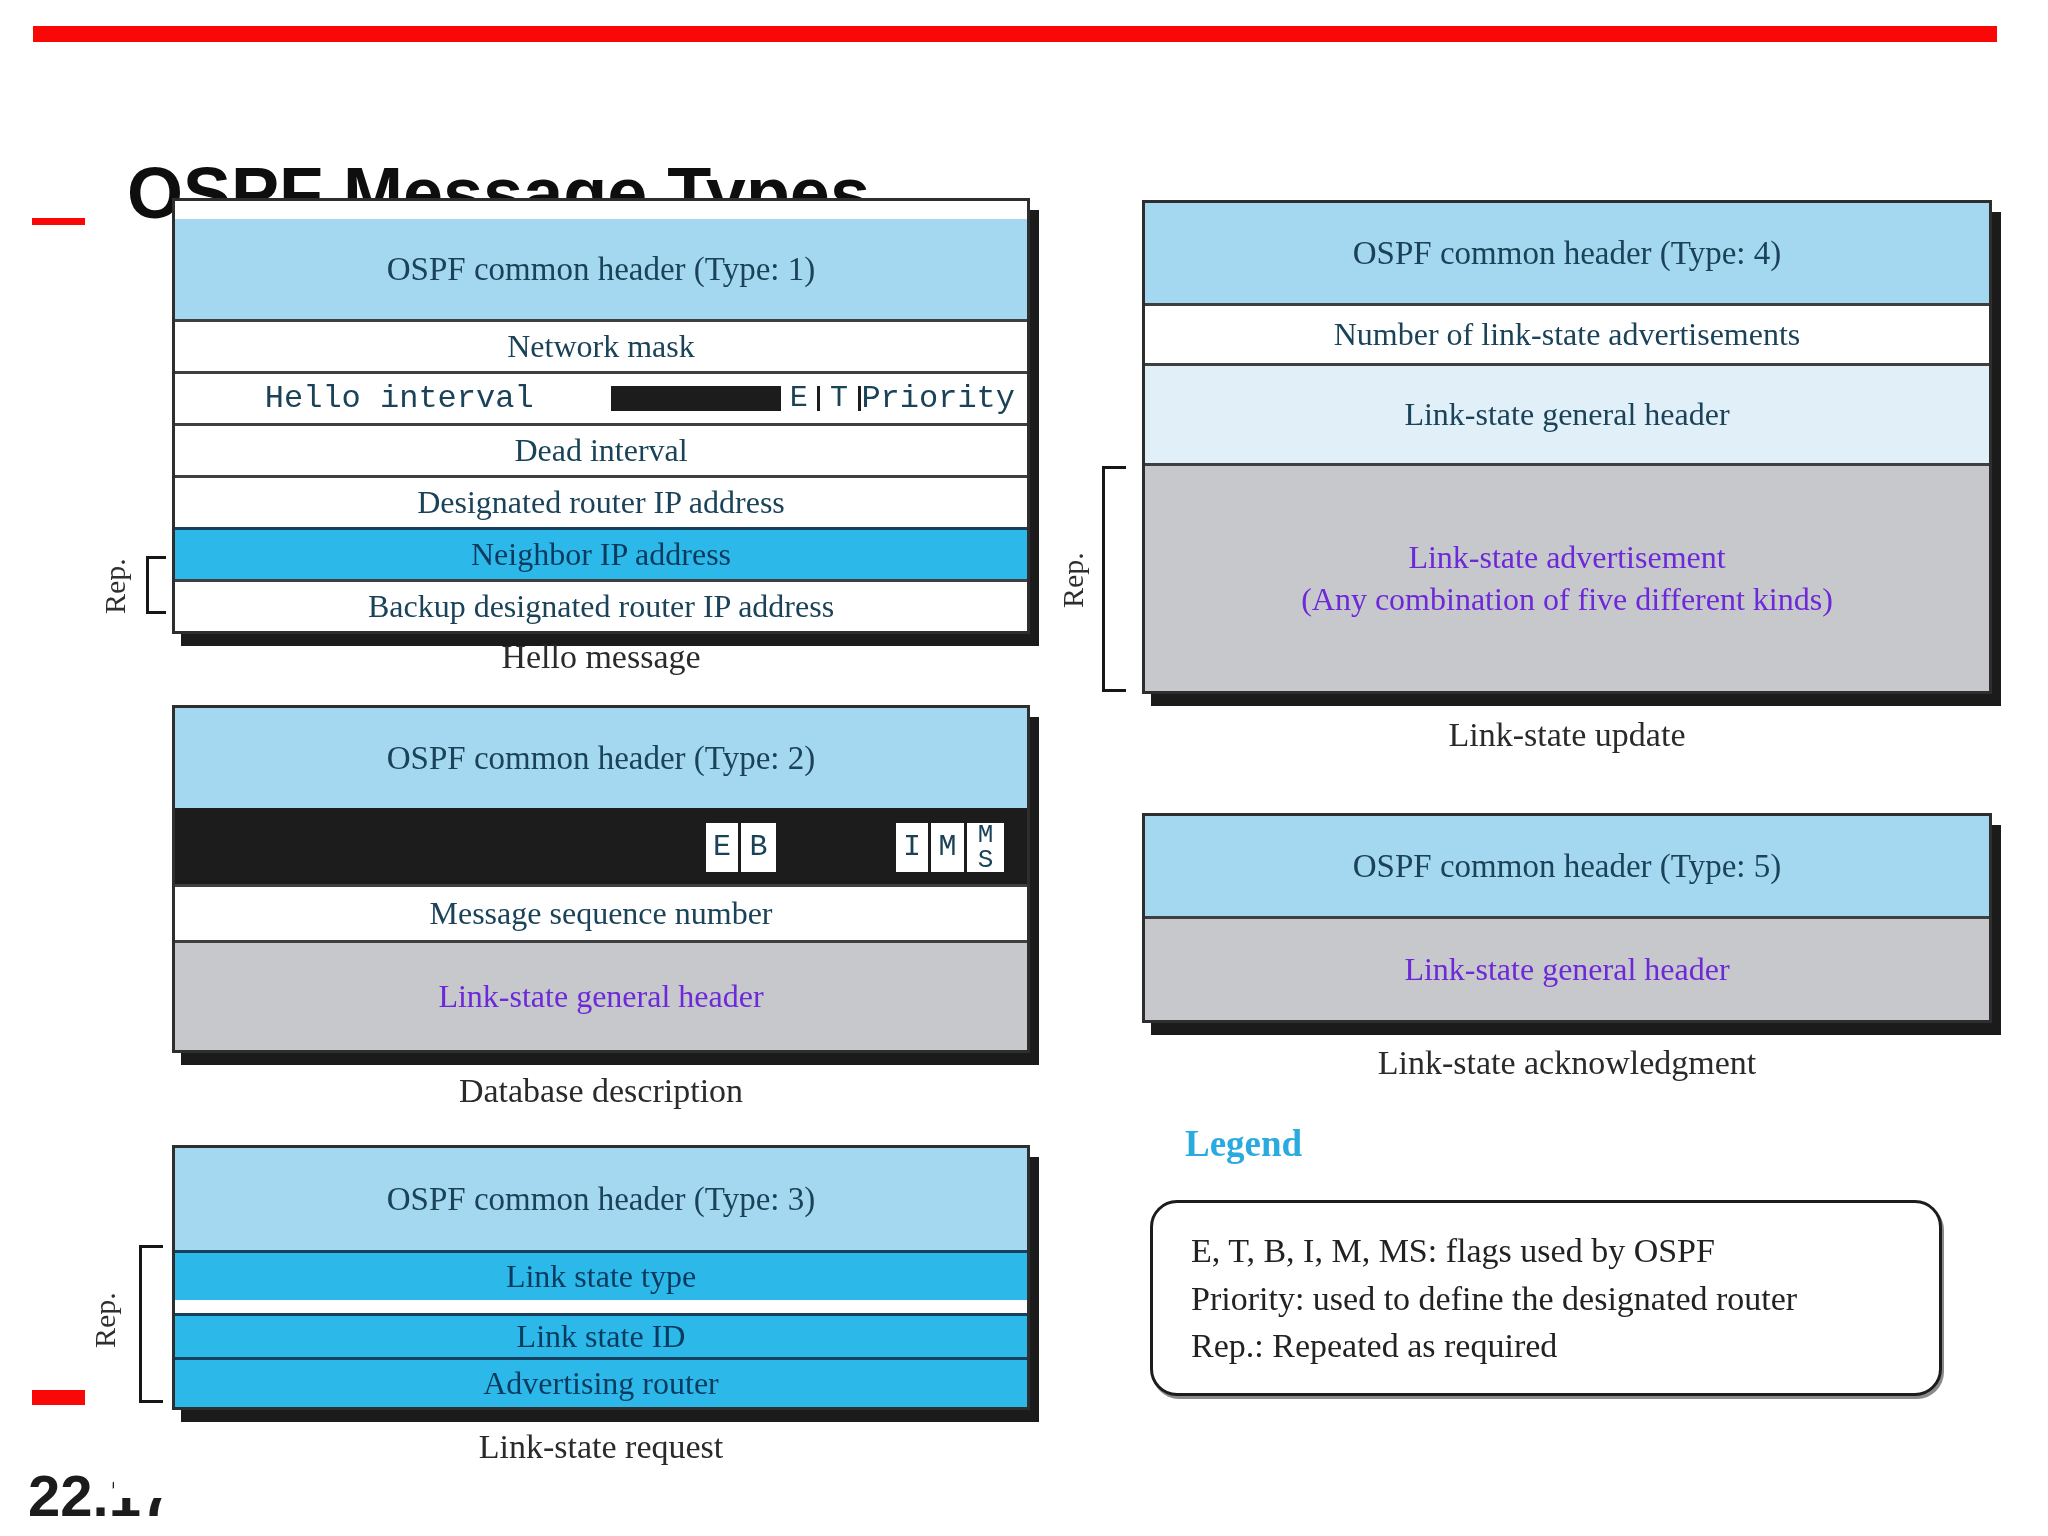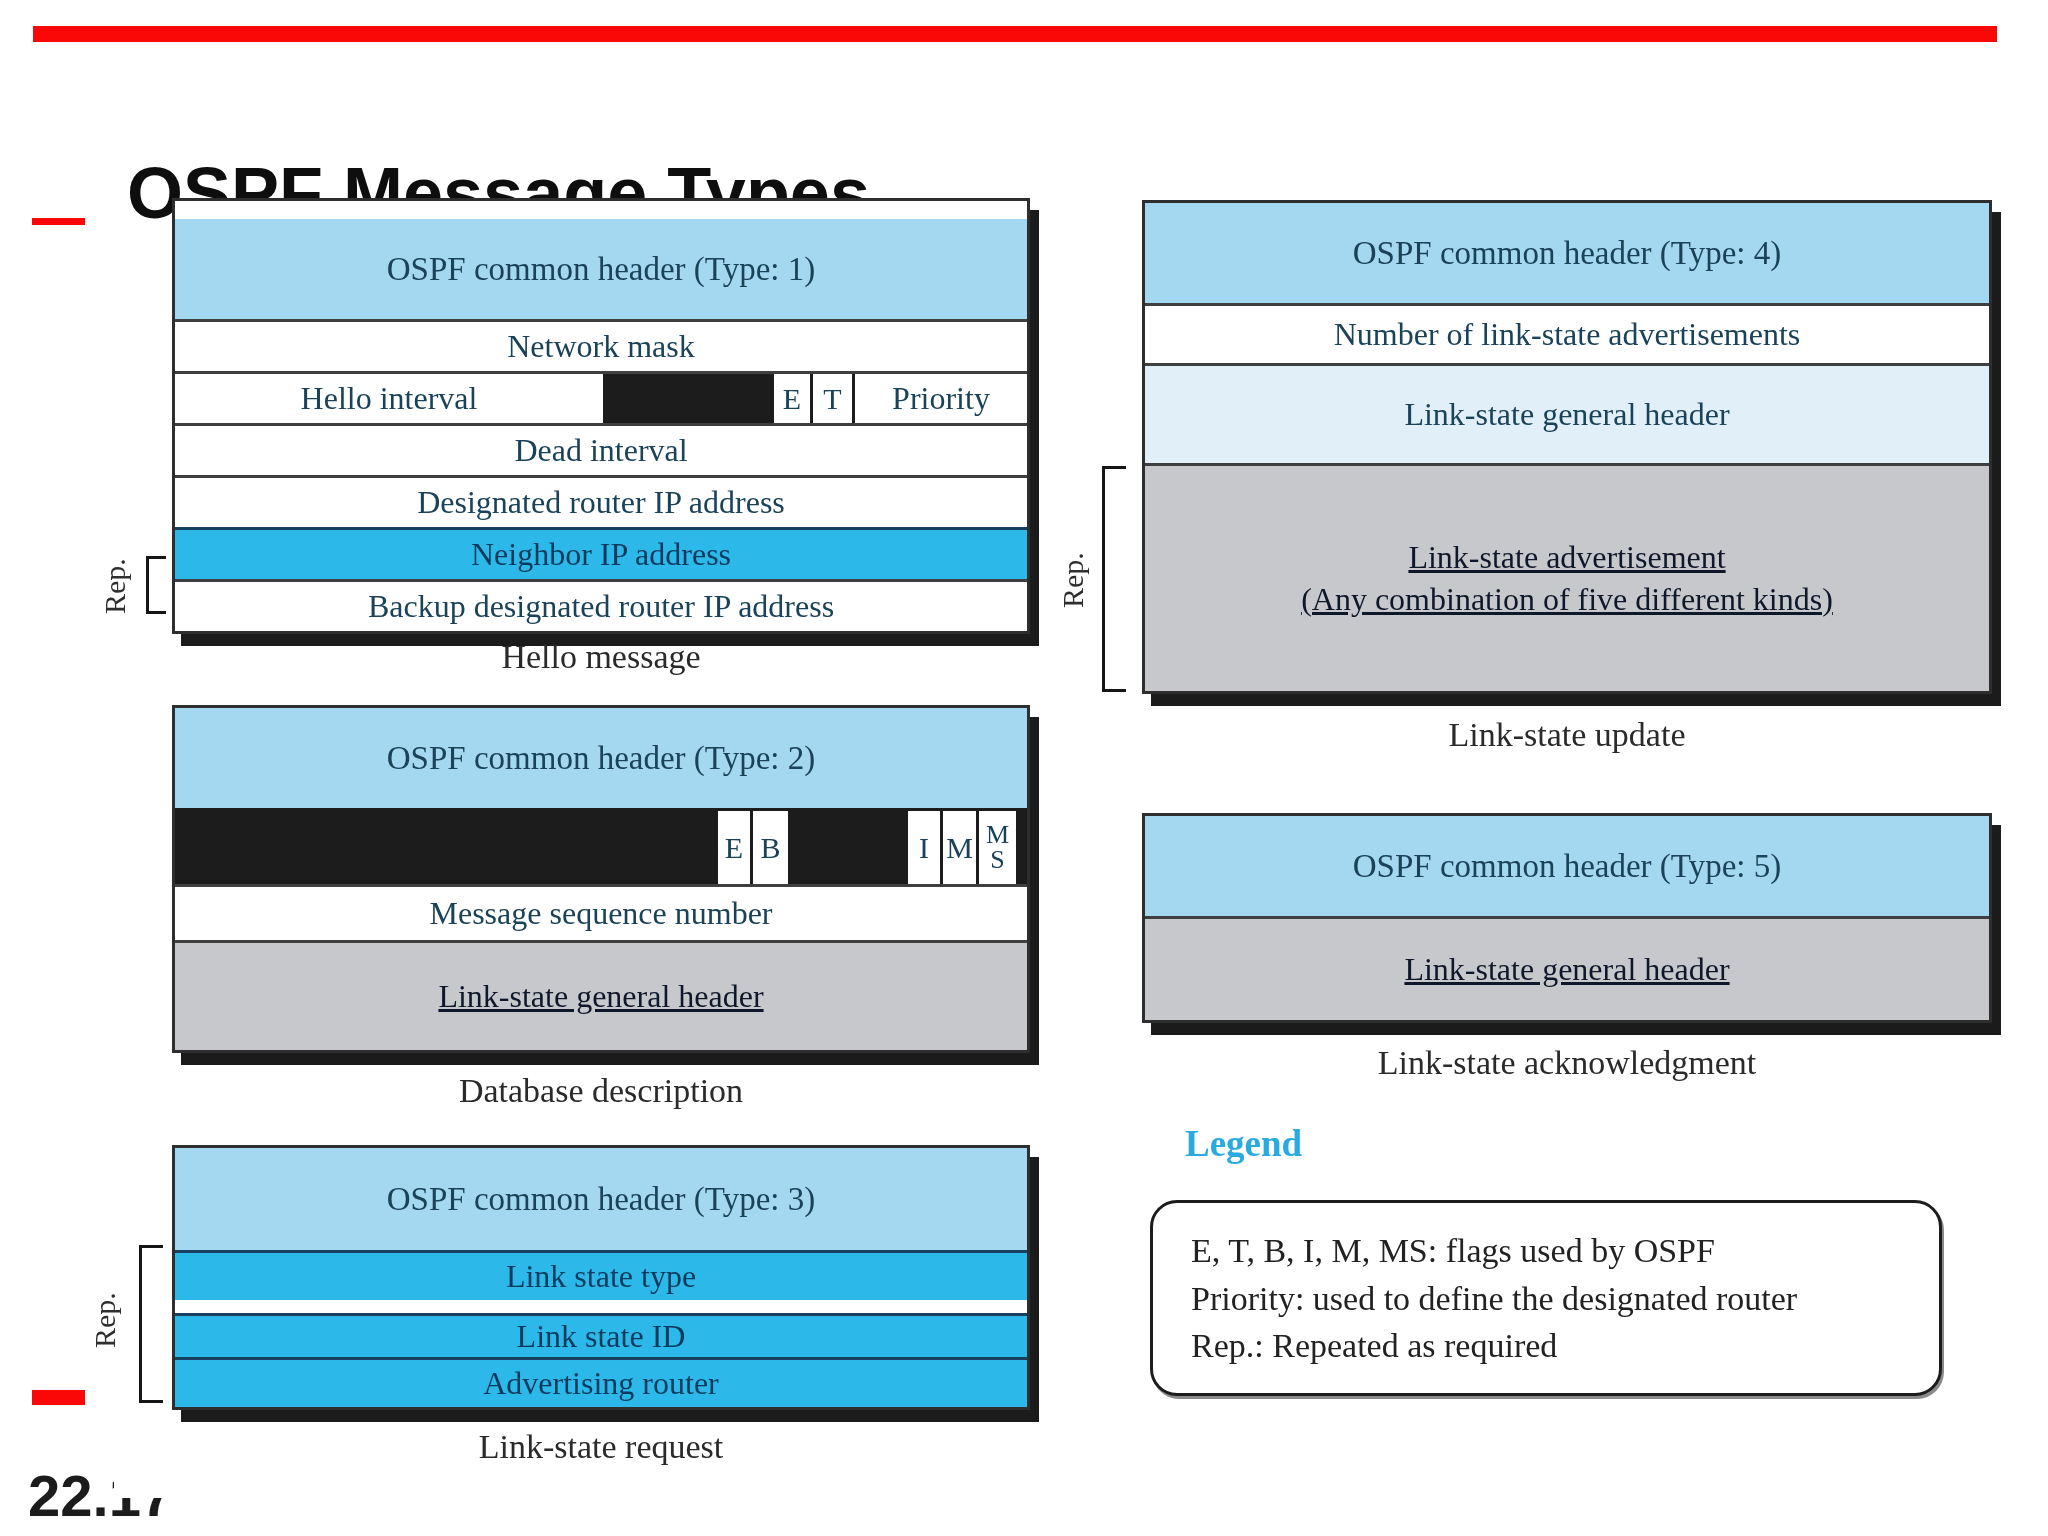--- a/index.html
+++ b/index.html
@@ -26,23 +26,23 @@
   .drow{
     box-sizing:border-box;width:100%;
     display:flex;align-items:center;justify-content:center;
     border-top:3px solid #3f3f3f;
     font-size:32px;color:#1a4258;text-align:center;line-height:1.05;
   }
   .drow:first-child{border-top:none;}
   .bg-header{background:#a4d8f0;font-size:33px;}
   .bg-white{background:#ffffff;}
   .bg-cyan{background:#2cb9e9;color:#0a3a5e;border-top-color:#17405e;}
-  .bg-gray{background:#c7c8cb;color:#0f172a;text-decoration:underline;}
+  .bg-gray{background:#c7c8cb;color:#6d28d9;}
   .bg-pale{background:#e0eff8;}
-  .flagrow{padding:0;justify-content:flex-start;align-items:center;}
+  .flagrow{padding:12px;justify-content:flex-start;align-items:center;font-family:Liberation Mono, monospace;}
   .cell{
     box-sizing:border-box;display:flex;align-items:center;justify-content:center;
     height:100%;
   }
   .cell.dark{background:#1c1c1c;}
   .cell.lite{background:#ffffff;border-left:3px solid #1c1c1c;border-right:3px solid #1c1c1c;}
   .cell.flag{font-size:30px;}
   .cell.stacked{font-size:26px;line-height:0.95;word-break:break-all;padding:0 4px;}
   .caption{
     position:absolute;text-align:center;font-size:34px;color:#2a2a2a;white-space:nowrap;

